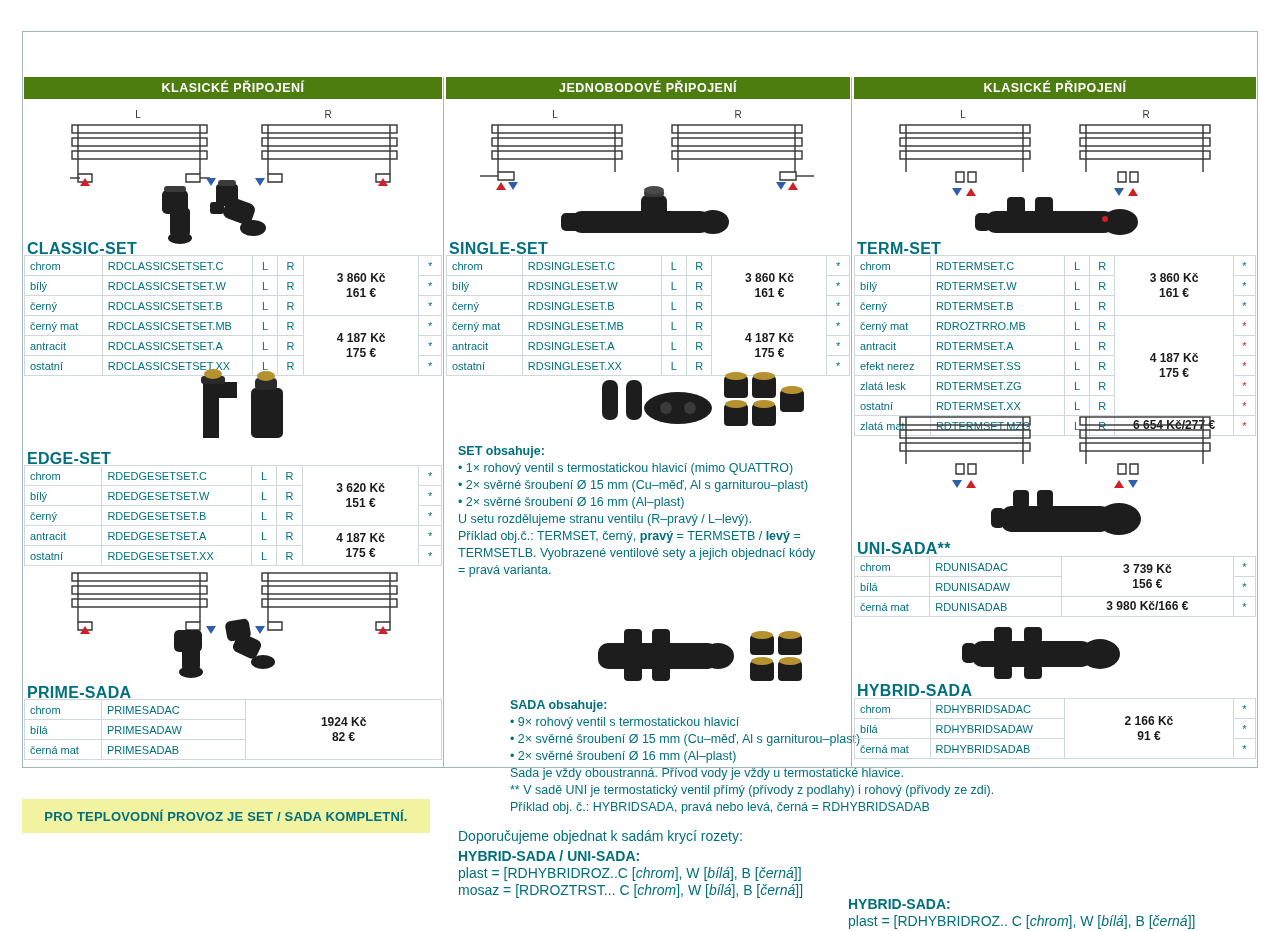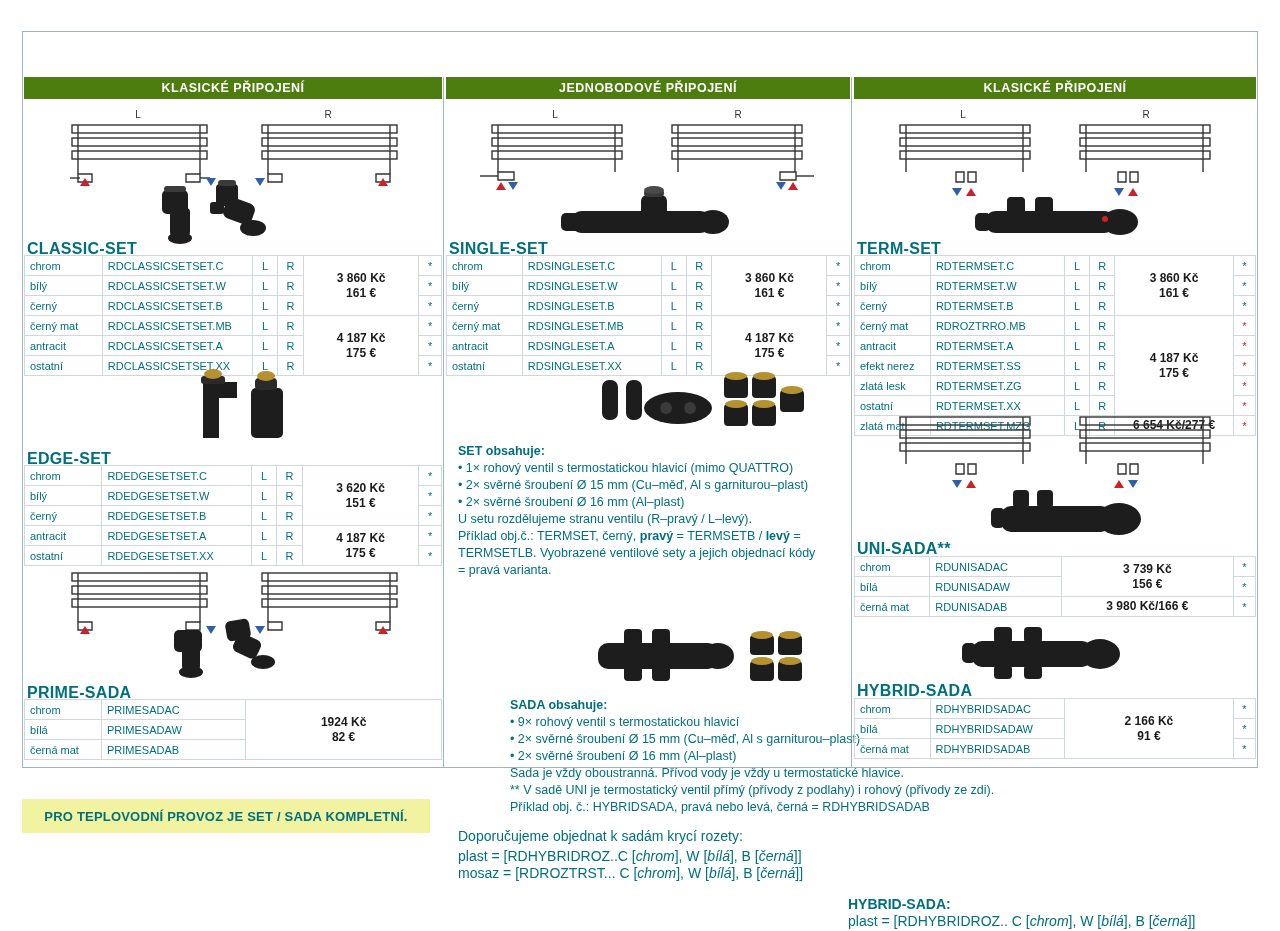--- a/index.html
+++ b/index.html
@@ -680,20 +680,21 @@
         <td class="star">*</td>
       </tr>
     </tbody>
   </table>
 
   <div class="banner">PRO TEPLOVODNÍ PROVOZ JE SET / SADA KOMPLETNÍ.</div>
 
   <div class="bottom" style="left:458px;top:828px;width:700px;">Doporučujeme objednat k sadám krycí rozety:</div>
 
   <div class="bottom" style="left:458px;top:848px;width:390px;">
+    <div class="hd">HYBRID-SADA / UNI-SADA:</div>
     <div><span>plast = [RDHYBRIDROZ..C [</span><i>chrom</i><span>], W [</span><i>bílá</i><span>], B [</span><i>černá</i><span>]]</span></div>
     <div><span>mosaz = [RDROZTRST...  C [</span><i>chrom</i><span>], W [</span><i>bílá</i><span>], B [</span><i>černá</i><span>]]</span></div>
   </div>
 
   <div class="bottom" style="left:848px;top:848px;width:400px;margin-top:48px;">
     <div class="hd">HYBRID-SADA:</div>
     <div><span>plast = [RDHYBRIDROZ.. C [</span><i>chrom</i><span>], W [</span><i>bílá</i><span>], B [</span><i>černá</i><span>]]</span></div>
     <div><span>mosaz = [RDROZTRRO... C [</span><i>chrom</i><span>], W [</span><i>bílá</i><span>], B [</span><i>černá</i><span>]]</span></div>
   </div>
 

